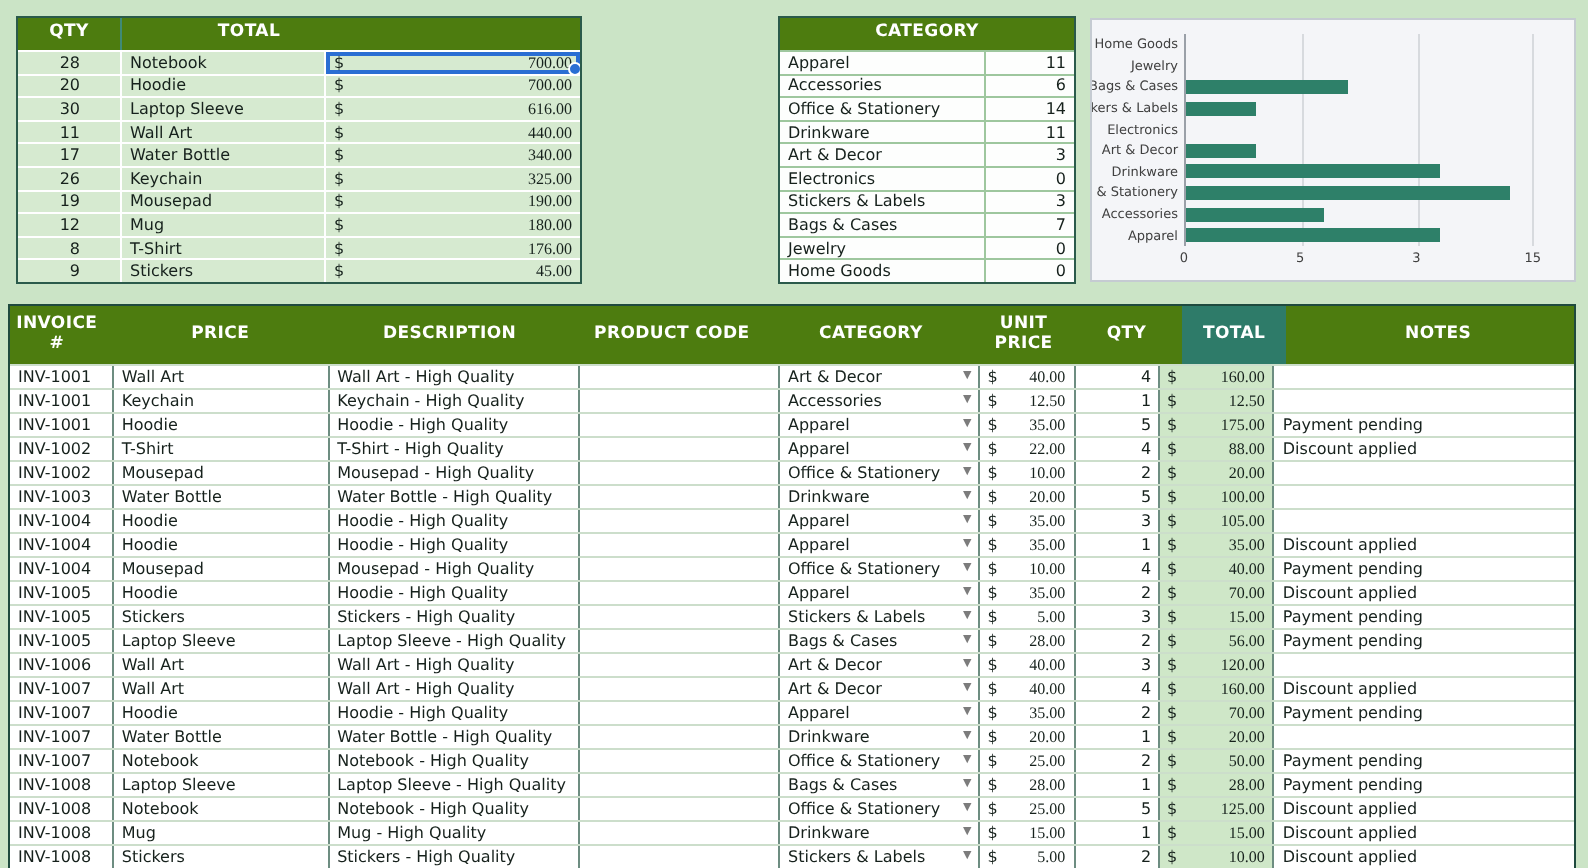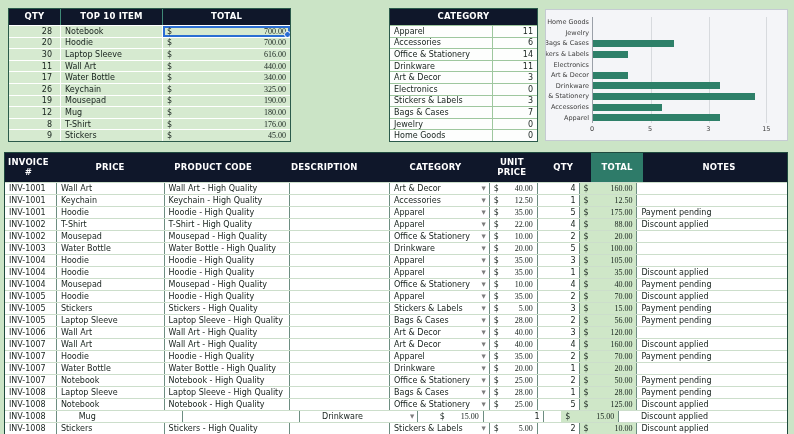--- a/index.html
+++ b/index.html
@@ -1,37 +1,37 @@
 <!DOCTYPE html>
 <html><head>
 <meta charset="utf-8">
 <style>
   * { margin:0; padding:0; box-sizing:border-box; }
   html,body { width:794px; height:434px; overflow:hidden; }
   body { font-family:"DejaVu Sans","Liberation Sans",sans-serif; }
   .sheet { position:relative; width:794px; height:434px; background:#cbe4c6; overflow:hidden; }
 
   
-  .thead { display:flex; background:#0f172a; color:#fff; font-weight:bold; }
+  .thead { display:flex; background:#4d7c0f; color:#fff; font-weight:bold; }
   .hcell { display:flex; align-items:center; justify-content:center; text-align:center;
            font-size:8.5px; line-height:1.15; letter-spacing:.2px; }
   .trow { display:flex; }
   .cell { display:flex; align-items:center; font-size:8px; color:#16211c; overflow:hidden; white-space:nowrap; }
   .money { justify-content:space-between; padding:0 4px; }
   .money .cur { text-align:left; }
   .money .amt { text-align:right;font-family:Liberation Serif, serif; }
 
   
   .top10 { position:absolute; left:8px; top:8px; width:283px; border:1px solid #2b5a4b; }
   .top10 .thead { height:16px; }
   .top10 .h-qty   { width:52px;  border-right:1px solid #3f8a77; }
   .top10 .h-item  { width:102px; border-right:1px solid #3f8a77; }
   .top10 .h-total { width:127px; }
   .top10 .trow { height:11.6px; background:#d6ead0; border-top:1px solid #fff; }
-  .top10 .c-qty   { width:52px;  justify-content:flex-end; padding-right:8px; border-right:1px solid #fff;text-align:right; }
+  .top10 .c-qty   { width:52px;  justify-content:flex-end; padding-right:20px; border-right:1px solid #fff;text-align:right; }
   .top10 .c-item  { width:102px; padding-left:4px; border-right:1px solid #fff; }
   .top10 .c-total { width:127px; position:relative; }
   .top10 .trow:first-of-type .c-total { box-shadow:inset 0 0 0 2px #2a6ed3; }
   .top10 .trow:first-of-type .c-total::after { content:""; position:absolute; right:-1px; bottom:-1px;
       width:5px; height:5px; background:#2a6ed3; border:1px solid #fff; border-radius:50%; z-index:3; }
 
   
   .cats { position:absolute; left:389px; top:8px; width:149px; border:1px solid #2b5a4b; }
   .cats .thead { height:16px; }
   .cats .h-cat { width:100%; }
@@ -72,21 +72,20 @@
   .dd-arrow { font-size:5.5px; color:#7c7c7c; flex:none; }
 </style>
 </head>
 <body>
 
 <div class="sheet">
 
   <div class="top10">
     <div class="thead">
       <div class="hcell h-qty">QTY</div>
-      <div class="hcell h-item">TOP 10 ITEM</div>
       <div class="hcell h-total">TOTAL</div>
     </div>
     <div class="tbody">
 
         <div class="trow">
           <div class="cell c-qty">28</div>
           <div class="cell c-item">Notebook</div>
           <div class="cell c-total money">
             <span class="cur">$</span>
             <span class="amt">700.00</span>
@@ -289,22 +288,22 @@
         <span class="xlab" style="left: 31.25%;">5</span>
         <span class="xlab" style="left: 62.5%;">3</span>
         <span class="xlab" style="left: 93.75%;">15</span>
       </div>
   </div>
 
   <div class="inv">
     <div class="thead">
       <div class="hcell w-invno">INVOICE #</div>
       <div class="hcell w-item">PRICE</div>
+      <div class="hcell w-desc">DESCRIPTION</div>
       <div class="hcell w-code">PRODUCT CODE</div>
-      <div class="hcell w-desc">DESCRIPTION</div>
       <div class="hcell w-cat" style="justify-content:center;">CATEGORY</div>
       <div class="hcell w-price">UNIT PRICE</div>
       <div class="hcell w-qty" style="justify-content:center; padding-right:0;">QTY</div>
       <div class="hcell w-total" style="background:#2e7b69;">TOTAL</div>
       <div class="hcell w-notes" style="justify-content:center; padding-left:0;">NOTES</div>
     </div>
     <div class="tbody">
 
         <div class="trow">
           <div class="cell w-invno">INV-1001</div>
@@ -701,20 +700,21 @@
           <div class="cell w-total money">
             <span class="cur">$</span>
             <span class="amt">125.00</span>
           </div>
           <div class="cell w-notes">Discount applied</div>
         </div>
 
         <div class="trow">
           <div class="cell w-invno">INV-1008</div>
           <div class="cell w-item">Mug</div>
+          <div class="cell w-desc">Mug - High Quality</div>
           <div class="cell w-code"></div>
           <div class="cell w-cat">
             <span>Drinkware</span>
             <span class="dd-arrow">▼</span>
           </div>
           <div class="cell w-price money">
             <span class="cur">$</span>
             <span class="amt">15.00</span>
           </div>
           <div class="cell w-qty">1</div>

